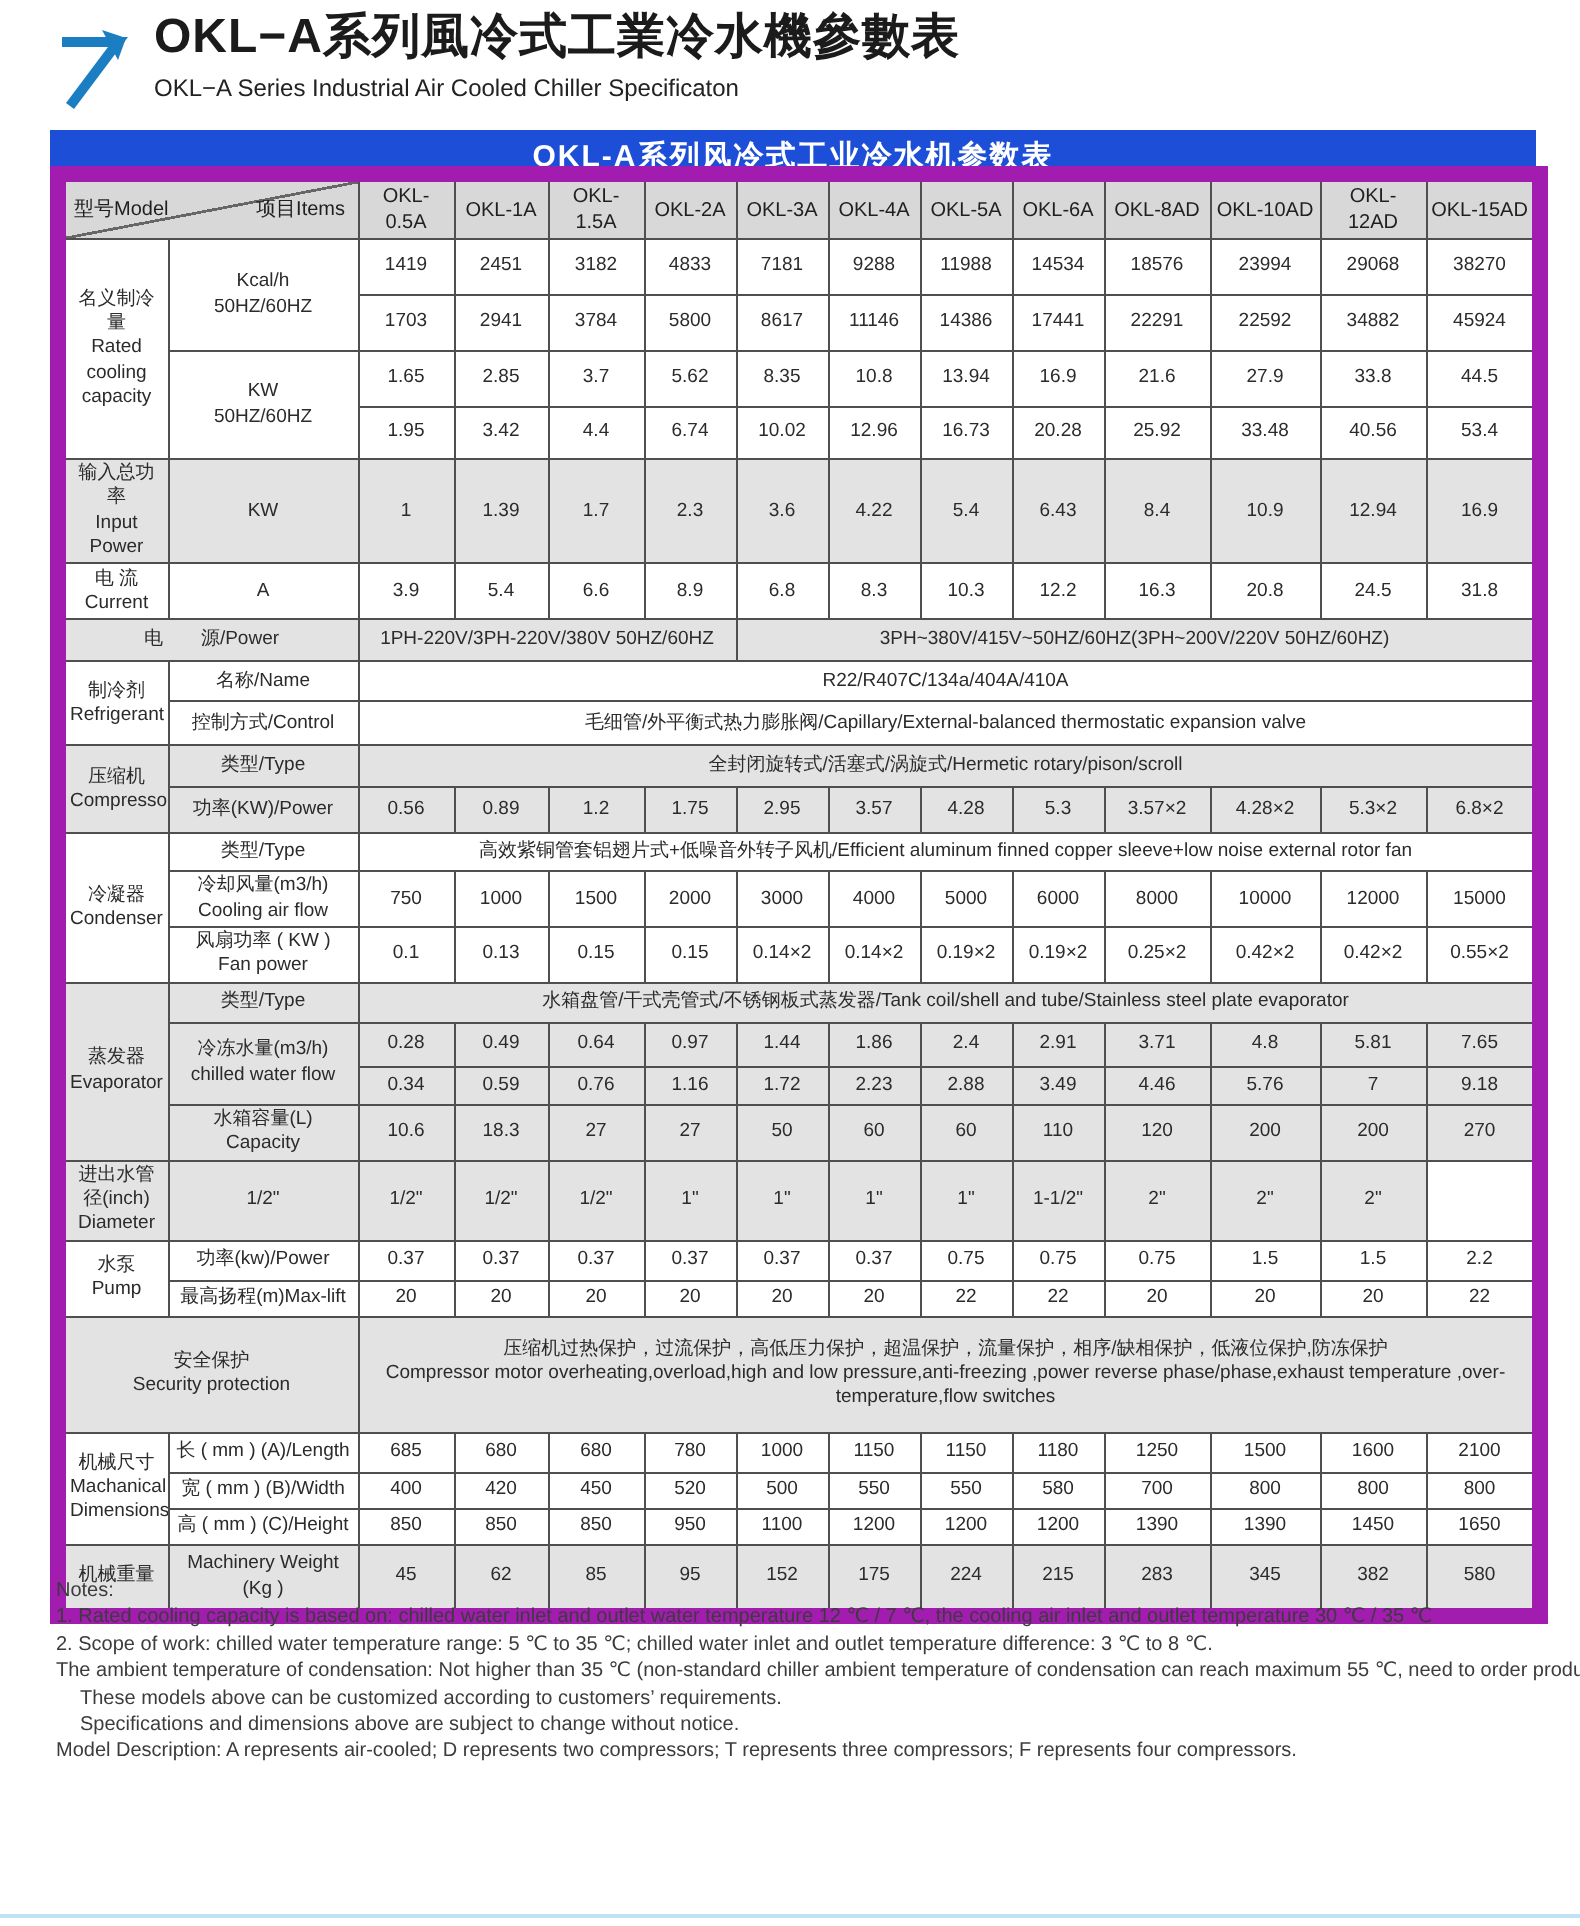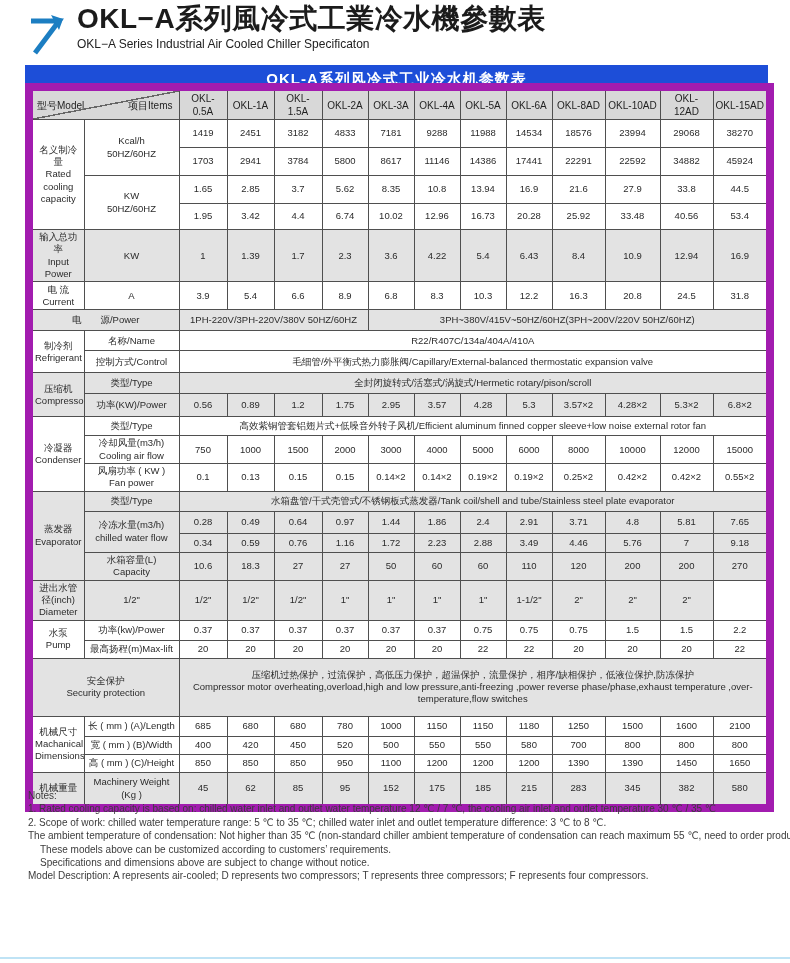--- a/index.html
+++ b/index.html
@@ -5,21 +5,21 @@
   html,body{margin:0;padding:0;}
   body{
     width:790px;height:963px;position:relative;background:#ffffff;
     font-family:"Liberation Sans","DejaVu Sans",sans-serif;color:#222;
     overflow:hidden;
   }
   
   .pagehead{position:absolute;top:5px;left:25px;width:743px;}
   .brand{position:absolute;left:0;top:6px;width:44px;height:46px;}
   .titles{margin-left:52px;}
-  .title-cn{font-size:28px;font-weight:700;color:#1b1b1b;letter-spacing:.5px;line-height:28px;margin:0;}
+  .title-cn{font-size:24px;font-weight:700;color:#1b1b1b;letter-spacing:.5px;line-height:28px;margin:0;}
   .title-en{font-size:12px;font-weight:400;color:#222;line-height:20px;margin:1px 0 0 0;}
   
   .banner{
     position:absolute;top:65px;left:25px;width:743px;height:28px;
     color:#fff;font-size:15px;line-height:28px;text-align:center;letter-spacing:1px;
   }
   
   table.spec{
     position:absolute;top:83px;left:25px;width:743px;
     border-collapse:collapse;table-layout:fixed;
@@ -409,21 +409,21 @@
       </tr>
       <tr class="shade" style="height: 36px;">
         <td class="lbl" rowspan="1">机械重量</td>
         <td class="lbl" rowspan="1">Machinery Weight<br>(Kg )</td>
         <td>45</td>
         <td>62</td>
         <td>85</td>
         <td>95</td>
         <td>152</td>
         <td>175</td>
-        <td>185</td>
+        <td>224</td>
         <td>215</td>
         <td>283</td>
         <td>345</td>
         <td>382</td>
         <td>580</td>
       </tr>
     </tbody>
 </table>
 
 <div class="notes">

